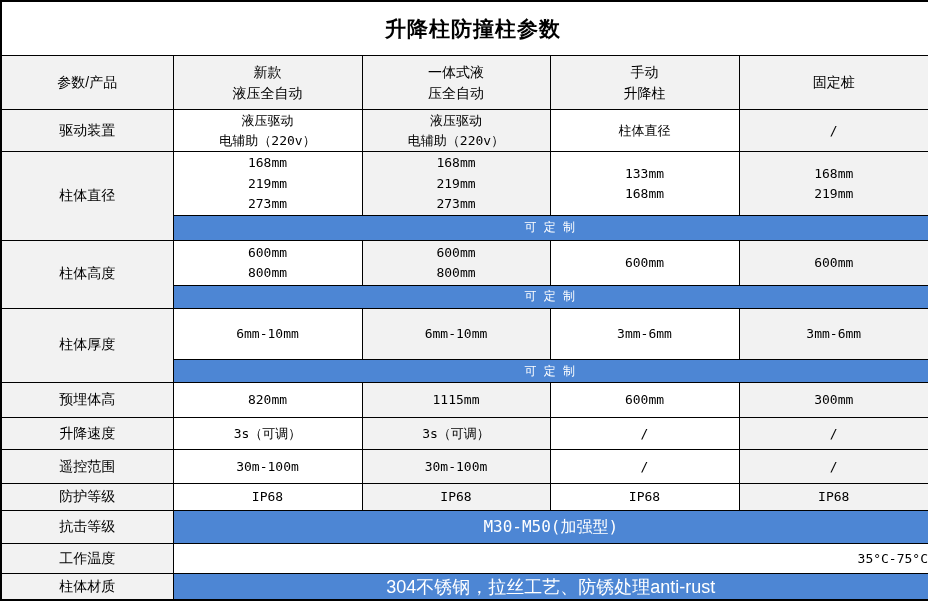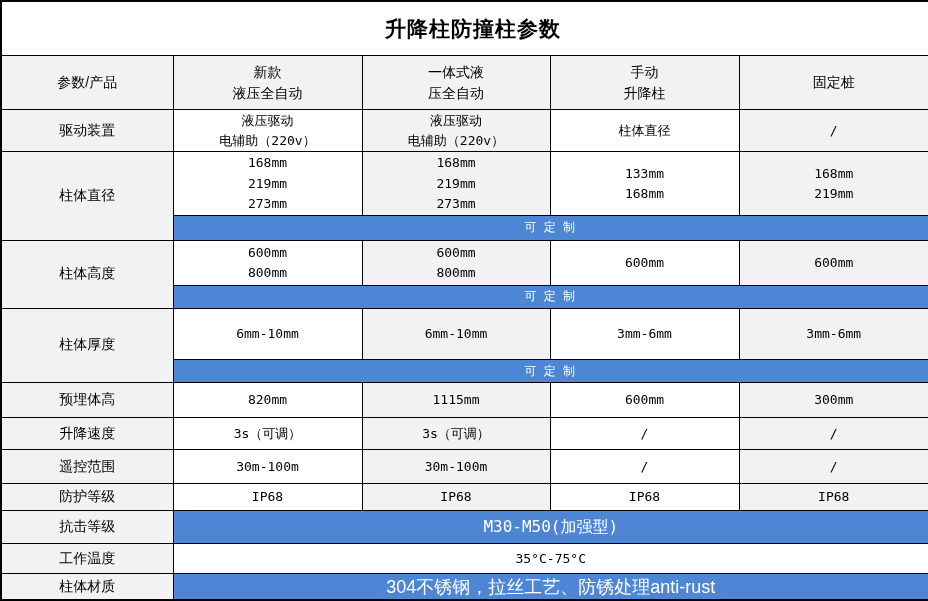--- a/index.html
+++ b/index.html
@@ -59,20 +59,21 @@
     background:var(--blue);
     color:var(--white-text);
     font-size:16px;
     font-family:"DejaVu Sans Mono","Liberation Mono",monospace;
     margin-left:32px;
   }
   .temp{
     font-family:"DejaVu Sans Mono","Liberation Mono",monospace;
     font-size:13px;
     background:#ffffff;
+    text-align:right;
   }
   
   .h-title{height:53px}
   .h-head{height:52px}
   .h-drive{height:35px}
   .h-diam{height:60px}
   .h-cust1{height:24px}
   .h-hei{height:44px}
   .h-cust2{height:22px}
   .h-thick{height:50px}

